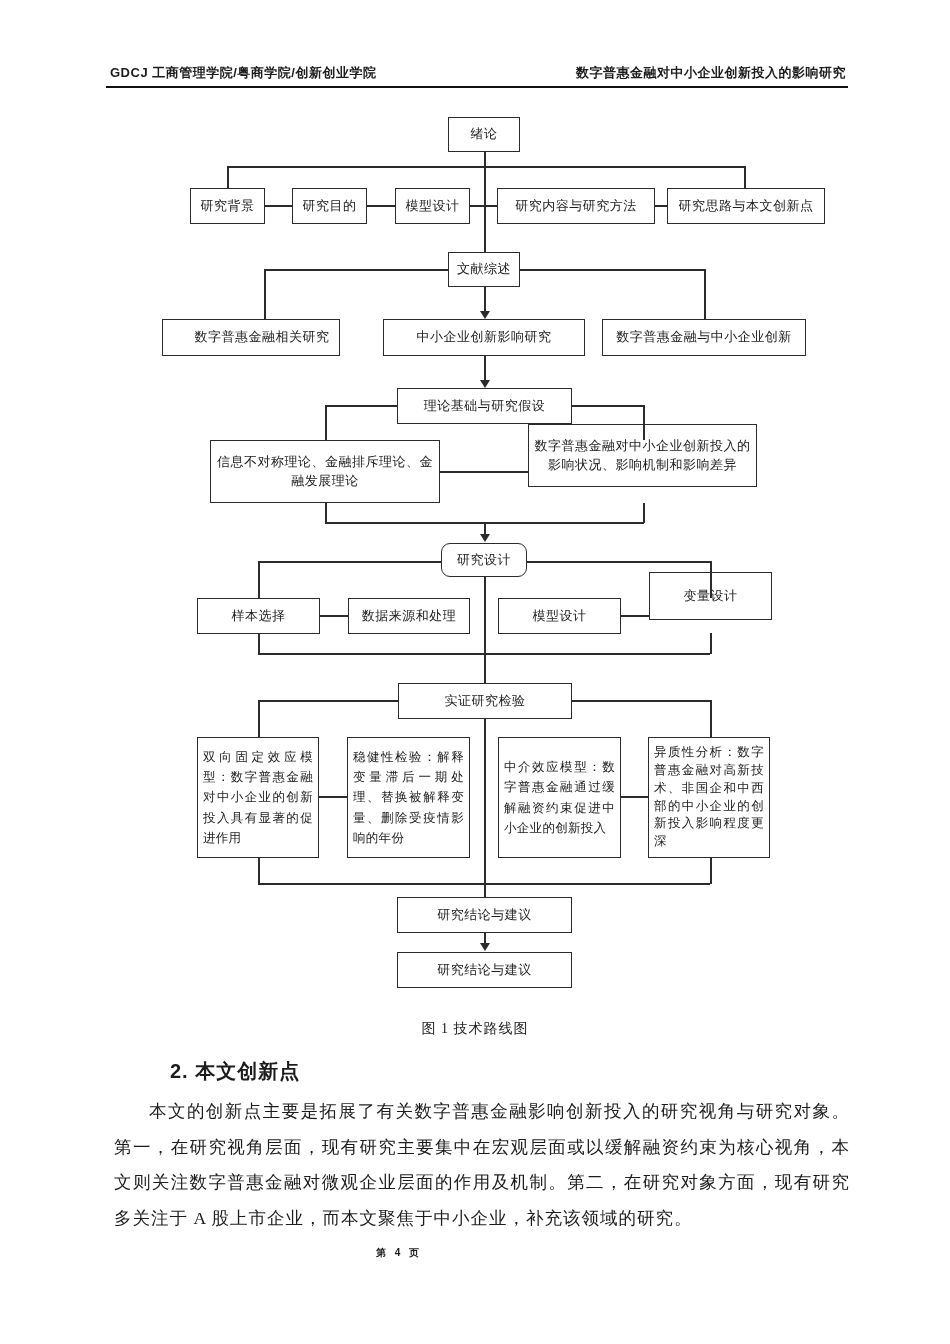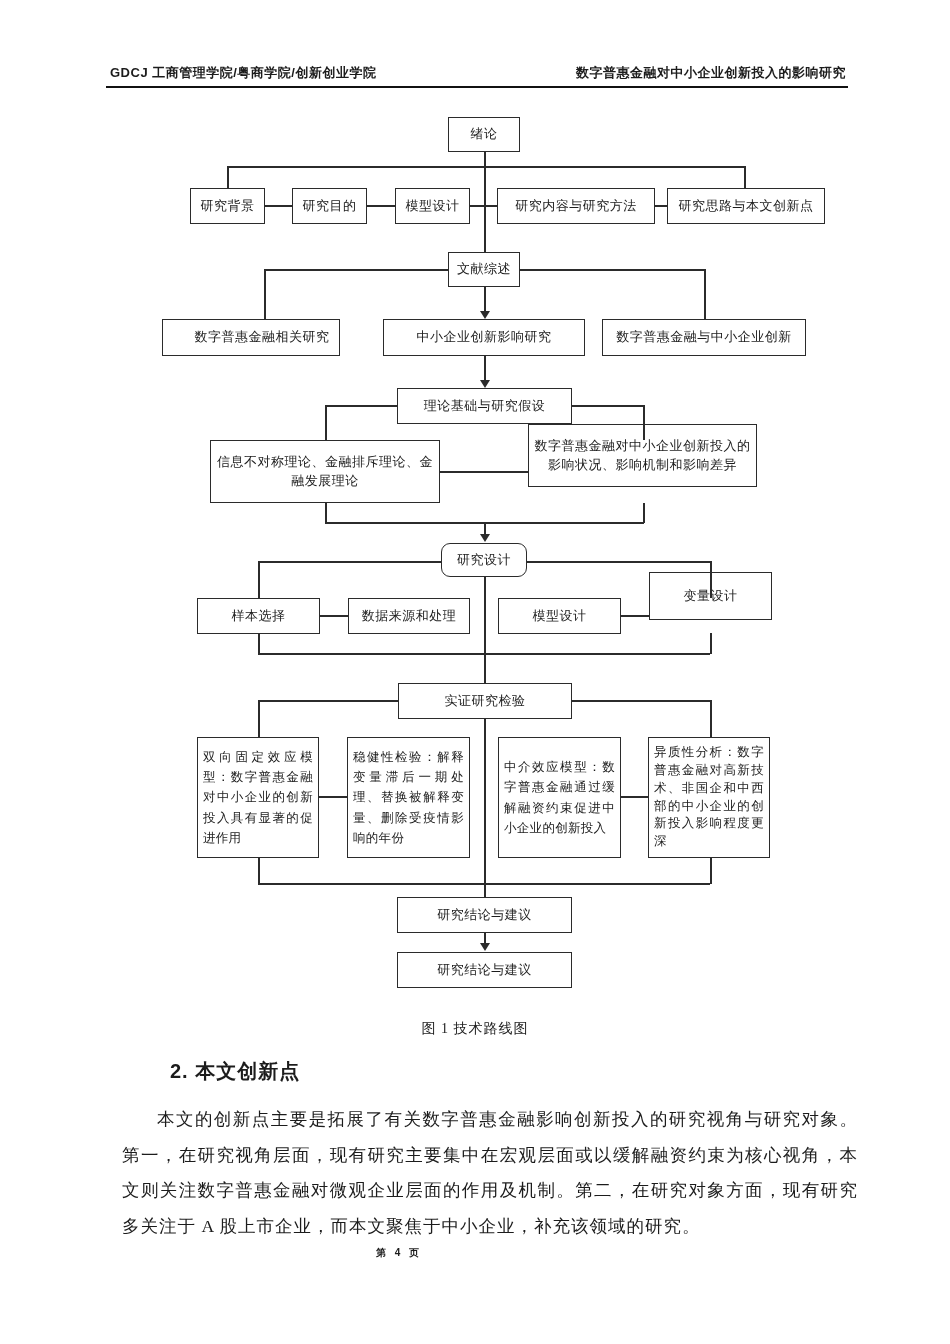--- a/index.html
+++ b/index.html
@@ -32,21 +32,21 @@
   .edge{position:absolute;background:#2b2b2b;}
   .arrow{position:absolute;width:0;height:0;
     border-left:5px solid transparent;border-right:5px solid transparent;
     border-top:8px solid #2b2b2b;}
   
   .caption{position:absolute;left:0;top:1020px;width:950px;text-align:center;
     font-size:14px;letter-spacing:1px;}
   .sec-heading{position:absolute;left:170px;top:1058px;margin:0;
     font-family:"Liberation Sans","DejaVu Sans",sans-serif;
     font-size:20px;font-weight:bold;letter-spacing:1px;}
-  .body-par{position:absolute;left:110px;top:1090px;width:736px;margin:12px;
+  .body-par{position:absolute;left:110px;top:1090px;width:736px;margin:4px;
     font-size:17.5px;line-height:35.5px;letter-spacing:1px;
     text-align:justify;text-indent:2em;}
   
   .footer{position:absolute;left:376px;top:1246px;
     font-family:Liberation Sans, sans-serif;
     font-size:10px;font-weight:bold;letter-spacing:3px;}
 </style>
 </head>
 <body>
 

